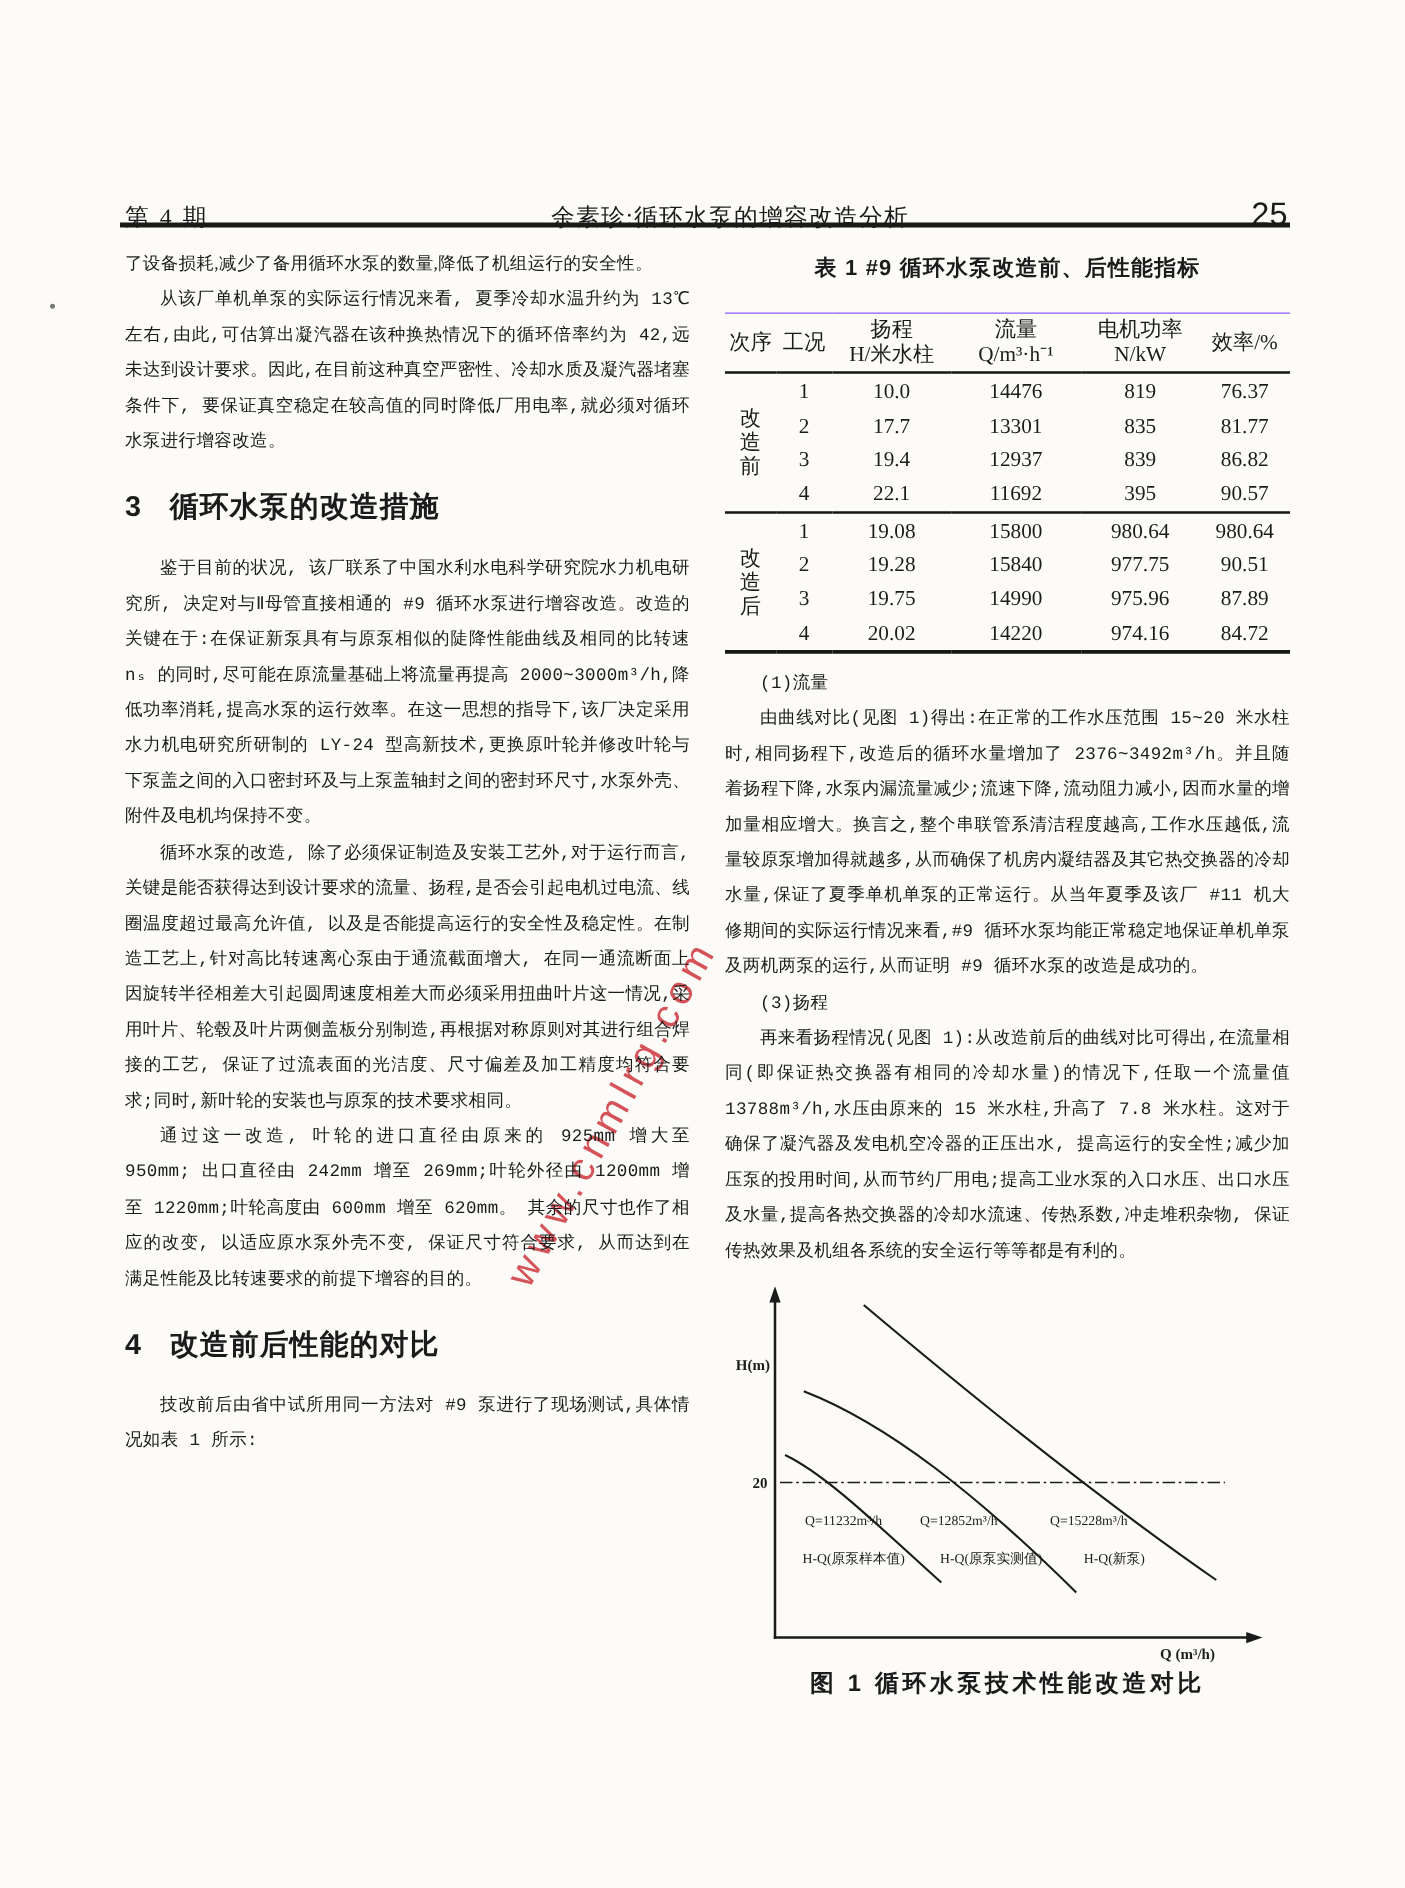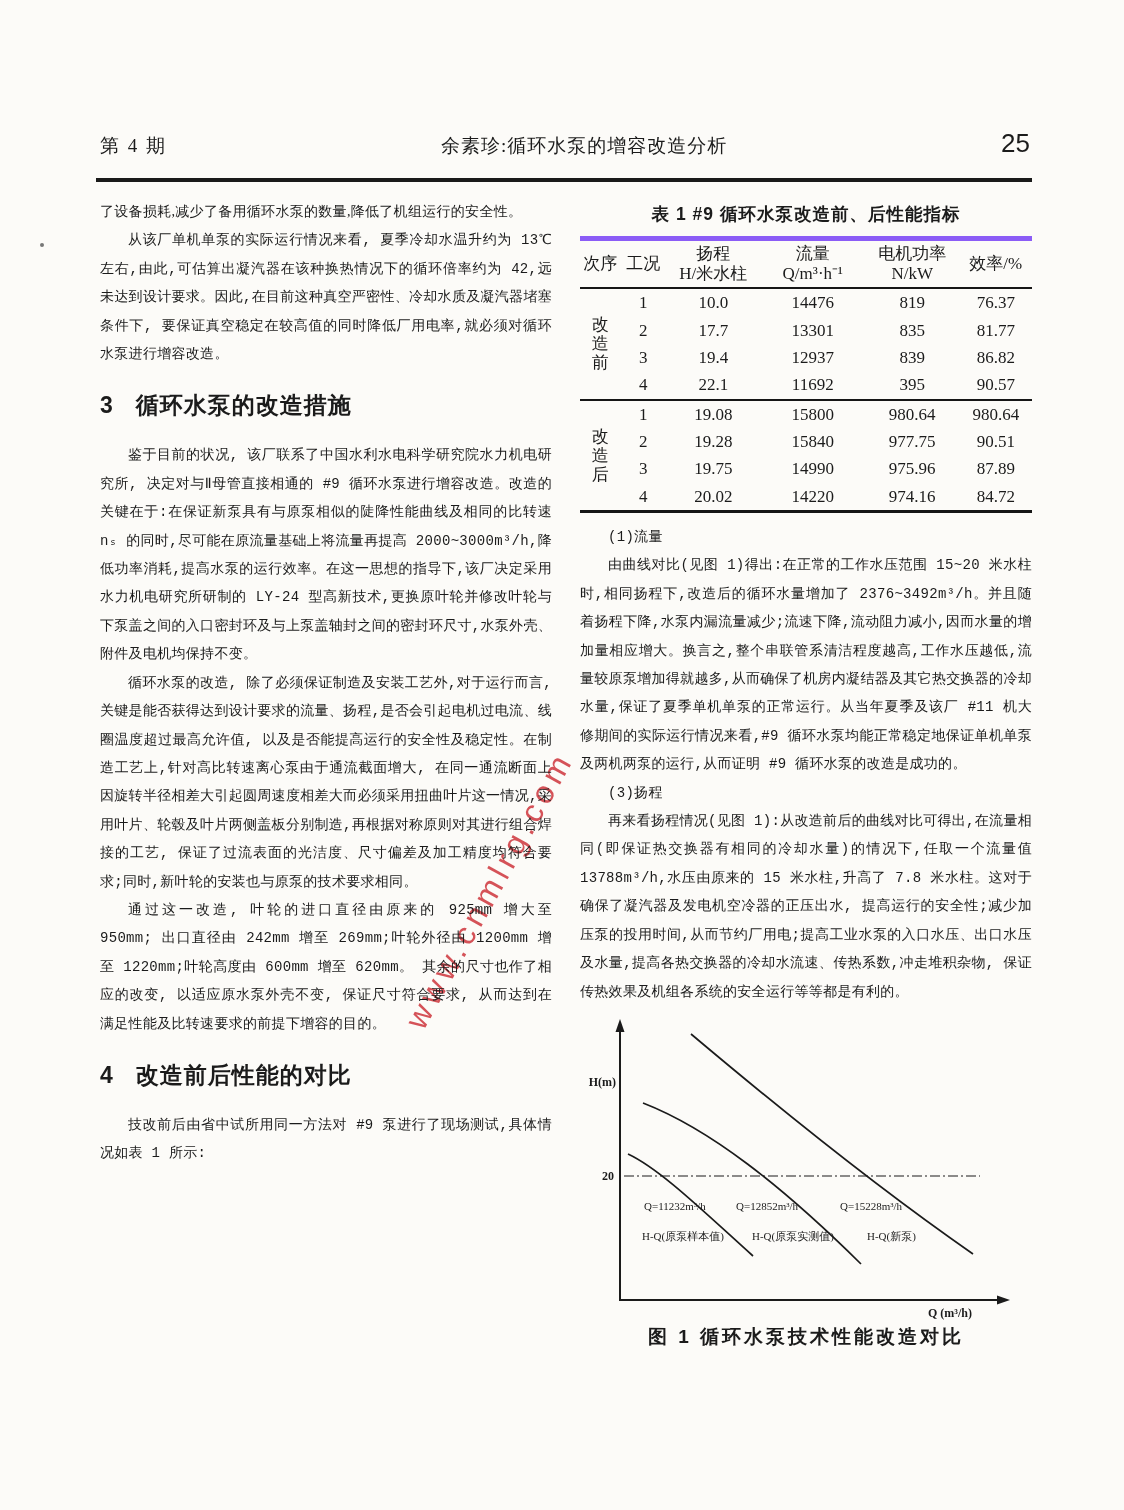--- a/index.html
+++ b/index.html
@@ -1,37 +1,37 @@
 <!DOCTYPE html>
 <html><head>
 <meta charset="utf-8">
 <style>
   html,body{margin:0;padding:0;}
   body{width:1124px;height:1510px;background:#e9e9e7;}
   .page{position:relative;width:1124px;height:1510px;background:#fcfbf8;overflow:hidden;
         font-family:"Liberation Serif",serif;color:#1b1b1b;}
   
-  .hdr{position:absolute;top:128px;left:100px;width:930px;display:flex;align-items:baseline;}
+  .hdr{position:absolute;top:156px;left:100px;width:930px;display:flex;align-items:baseline;}
   .hdr .issue{font-size:19px;letter-spacing:2px;}
   .hdr .rtitle{flex:1;text-align:center;font-size:19px;letter-spacing:1px;}
   .hdr .pnum{font-size:26px;font-family:Liberation Sans, sans-serif;}
   .hdr-rule{position:absolute;top:178px;left:96px;width:936px;border-top:4px solid #1a1a1a;}
   
   .cols{position:absolute;top:198px;left:100px;width:932px;display:flex;gap:28px;}
   .col{width:452px;}
   p.body{margin:0;font-size:14px;line-height:28.4px;text-align:justify;letter-spacing:.3px;}
   p.indent{text-indent:2em;font-family:Liberation Mono, monospace;}
   h2.sec{margin:22px 0 20px 0;font-family:"Liberation Sans",sans-serif;
          font-size:23px;font-weight:bold;letter-spacing:1px;}
   h2.sec .num{margin-right:22px;}
   
-  .tcap{margin:4px 0 10px 0;text-align:center;font-family:"Liberation Sans",sans-serif;
+  .tcap{margin:4px 0 24px 0;text-align:center;font-family:"Liberation Sans",sans-serif;
         font-weight:bold;font-size:17.5px;letter-spacing:1px;}
   table.perf{width:100%;border-collapse:collapse;font-size:17px;
-             border-top:5px solid #8b5cf6;border-bottom:3px solid #161616;}
+             border-top:1px solid #8b5cf6;border-bottom:3px solid #161616;}
   table.perf th{font-weight:normal;padding:3px 0;line-height:20px;
                 border-bottom:2px solid #161616;text-align:center;}
   table.perf td{text-align:center;padding:4.2px 0;line-height:19px;}
   table.perf .group-label{white-space:pre-line;font-size:17px;line-height:19px;padding:0 2px;}
   table.perf tr.group-start td{border-top:2px solid #161616;}
   
   .figwrap{margin-top:8px;}
   .fig-svg{display:block;}
   .fcap{margin:2px 0 0 0;text-align:center;font-family:"Liberation Sans",sans-serif;
         font-weight:bold;font-size:19px;letter-spacing:3px;}

